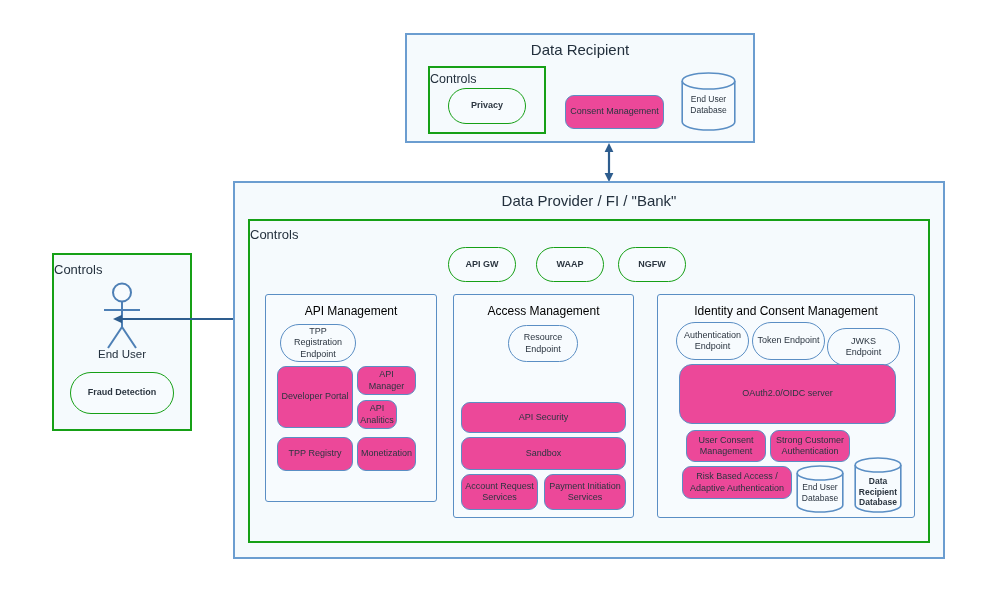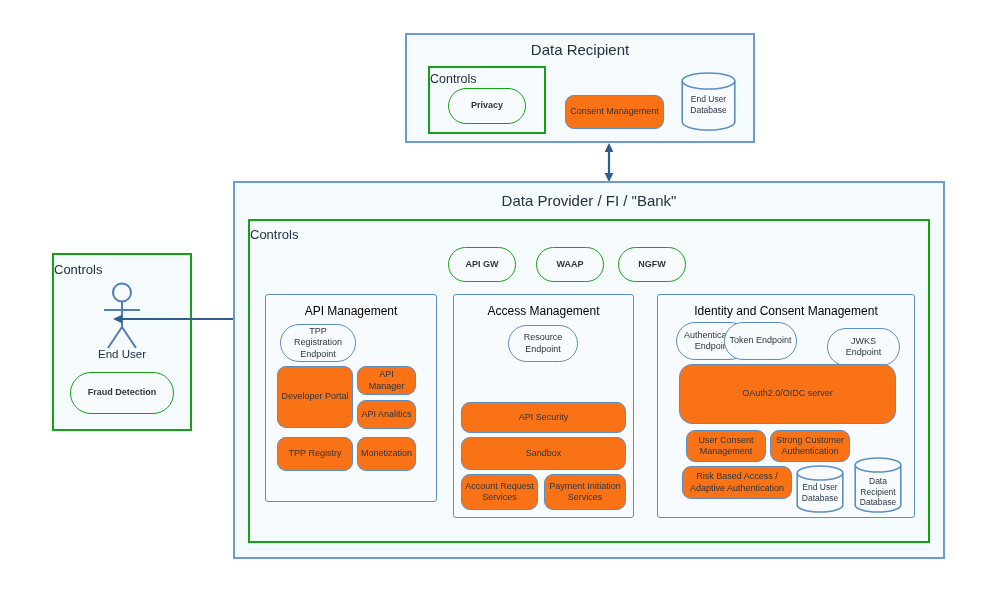--- a/index.html
+++ b/index.html
@@ -19,21 +19,21 @@
   .title{
     position:absolute;left:0;right:0;text-align:center;
     font-size:15px;color:#23303d;white-space:nowrap;
   }
   .subtitle{
     position:absolute;left:0;right:0;text-align:left;
     font-size:12.5px;color:#23303d;white-space:nowrap;
   }
 
   .node{
-    border:1.6px solid #5a8ec4;background:#f97316;border-radius:9px;
+    border:1.6px solid #5a8ec4;background:#ec4899;border-radius:9px;
     display:flex;align-items:center;justify-content:center;text-align:center;
     font-size:9px;color:#2b3540;line-height:1.25;padding:1px 3px;
   }
   .pill{
     border:1.6px solid #5a8ec4;background:#f7fbfe;border-radius:999px;
     display:flex;align-items:center;justify-content:center;text-align:center;
     font-size:9px;color:#2b3540;line-height:1.25;padding:1px 4px;
   }
   .pill-green{
     border:1.7px solid #16a016;background:#f7fbfe;border-radius:999px;
@@ -159,21 +159,21 @@
   </div>
   <div class="abs pill" style="left:280px;top:324px;width:76px;height:38px;">
     <span>TPP Registration Endpoint</span>
   </div>
   <div class="abs node" style="left:277px;top:366px;width:76px;height:62px;">
     <span>Developer Portal</span>
   </div>
   <div class="abs node" style="left:357px;top:366px;width:59px;height:29px;">
     <span>API Manager</span>
   </div>
-  <div class="abs node" style="left:357px;top:400px;width:59px;height:29px;">
+  <div class="abs node" style="left:357px;top:400px;width:40px;height:29px;">
     <span>API Analitics</span>
   </div>
   <div class="abs node" style="left:277px;top:437px;width:76px;height:34px;">
     <span>TPP Registry</span>
   </div>
   <div class="abs node" style="left:357px;top:437px;width:59px;height:34px;">
     <span>Monetization</span>
   </div>
 
   <div class="abs panel" style="left:453px;top:294px;width:181px;height:224px;">
@@ -194,21 +194,21 @@
   <div class="abs node" style="left:544px;top:474px;width:82px;height:36px;">
     <span>Payment Initiation Services</span>
   </div>
 
   <div class="abs panel" style="left:657px;top:294px;width:258px;height:224px;">
     <div class="panel-title">Identity and Consent Management</div>
   </div>
   <div class="abs pill" style="left:676px;top:322px;width:73px;height:38px;">
     <span>Authentication Endpoint</span>
   </div>
-  <div class="abs pill" style="left:724px;top:322px;width:73px;height:38px;">
+  <div class="abs pill" style="left:752px;top:322px;width:73px;height:38px;">
     <span>Token Endpoint</span>
   </div>
   <div class="abs pill" style="left:827px;top:328px;width:73px;height:38px;">
     <span>JWKS Endpoint</span>
   </div>
   <div class="abs node" style="left:679px;top:364px;width:217px;height:60px;border-radius:13px;">
     <span>OAuth2.0/OIDC server</span>
   </div>
   <div class="abs node" style="left:686px;top:430px;width:80px;height:32px;">
     <span>User Consent Management</span>
@@ -231,21 +231,21 @@
         <span>Database</span>
       </span>
     </div>
   </div>
 
   <div class="cyl" style="left:854px;top:457px;width:48px;height:56px;">
     <svg viewBox="0 0 48 56" preserveAspectRatio="none">
       <path d="M1.2 8 L1.2 48 A 22.8 7 0 0 0 46.8 48 L46.8 8" fill="#f7fbfe" stroke="#5a8ec4" stroke-width="1.6"></path>
       <ellipse cx="24" cy="8" rx="22.8" ry="7" fill="#f7fbfe" stroke="#5a8ec4" stroke-width="1.6"></ellipse>
     </svg>
-    <div class="lbl" style="padding-top:14px;">
+    <div class="lbl" style="padding-top:14px;font-weight:bold;">
       <span>
         <span>Data</span><br>
         <span>Recipient</span><br>
         <span>Database</span>
       </span>
     </div>
   </div>
 
 </div>
 

